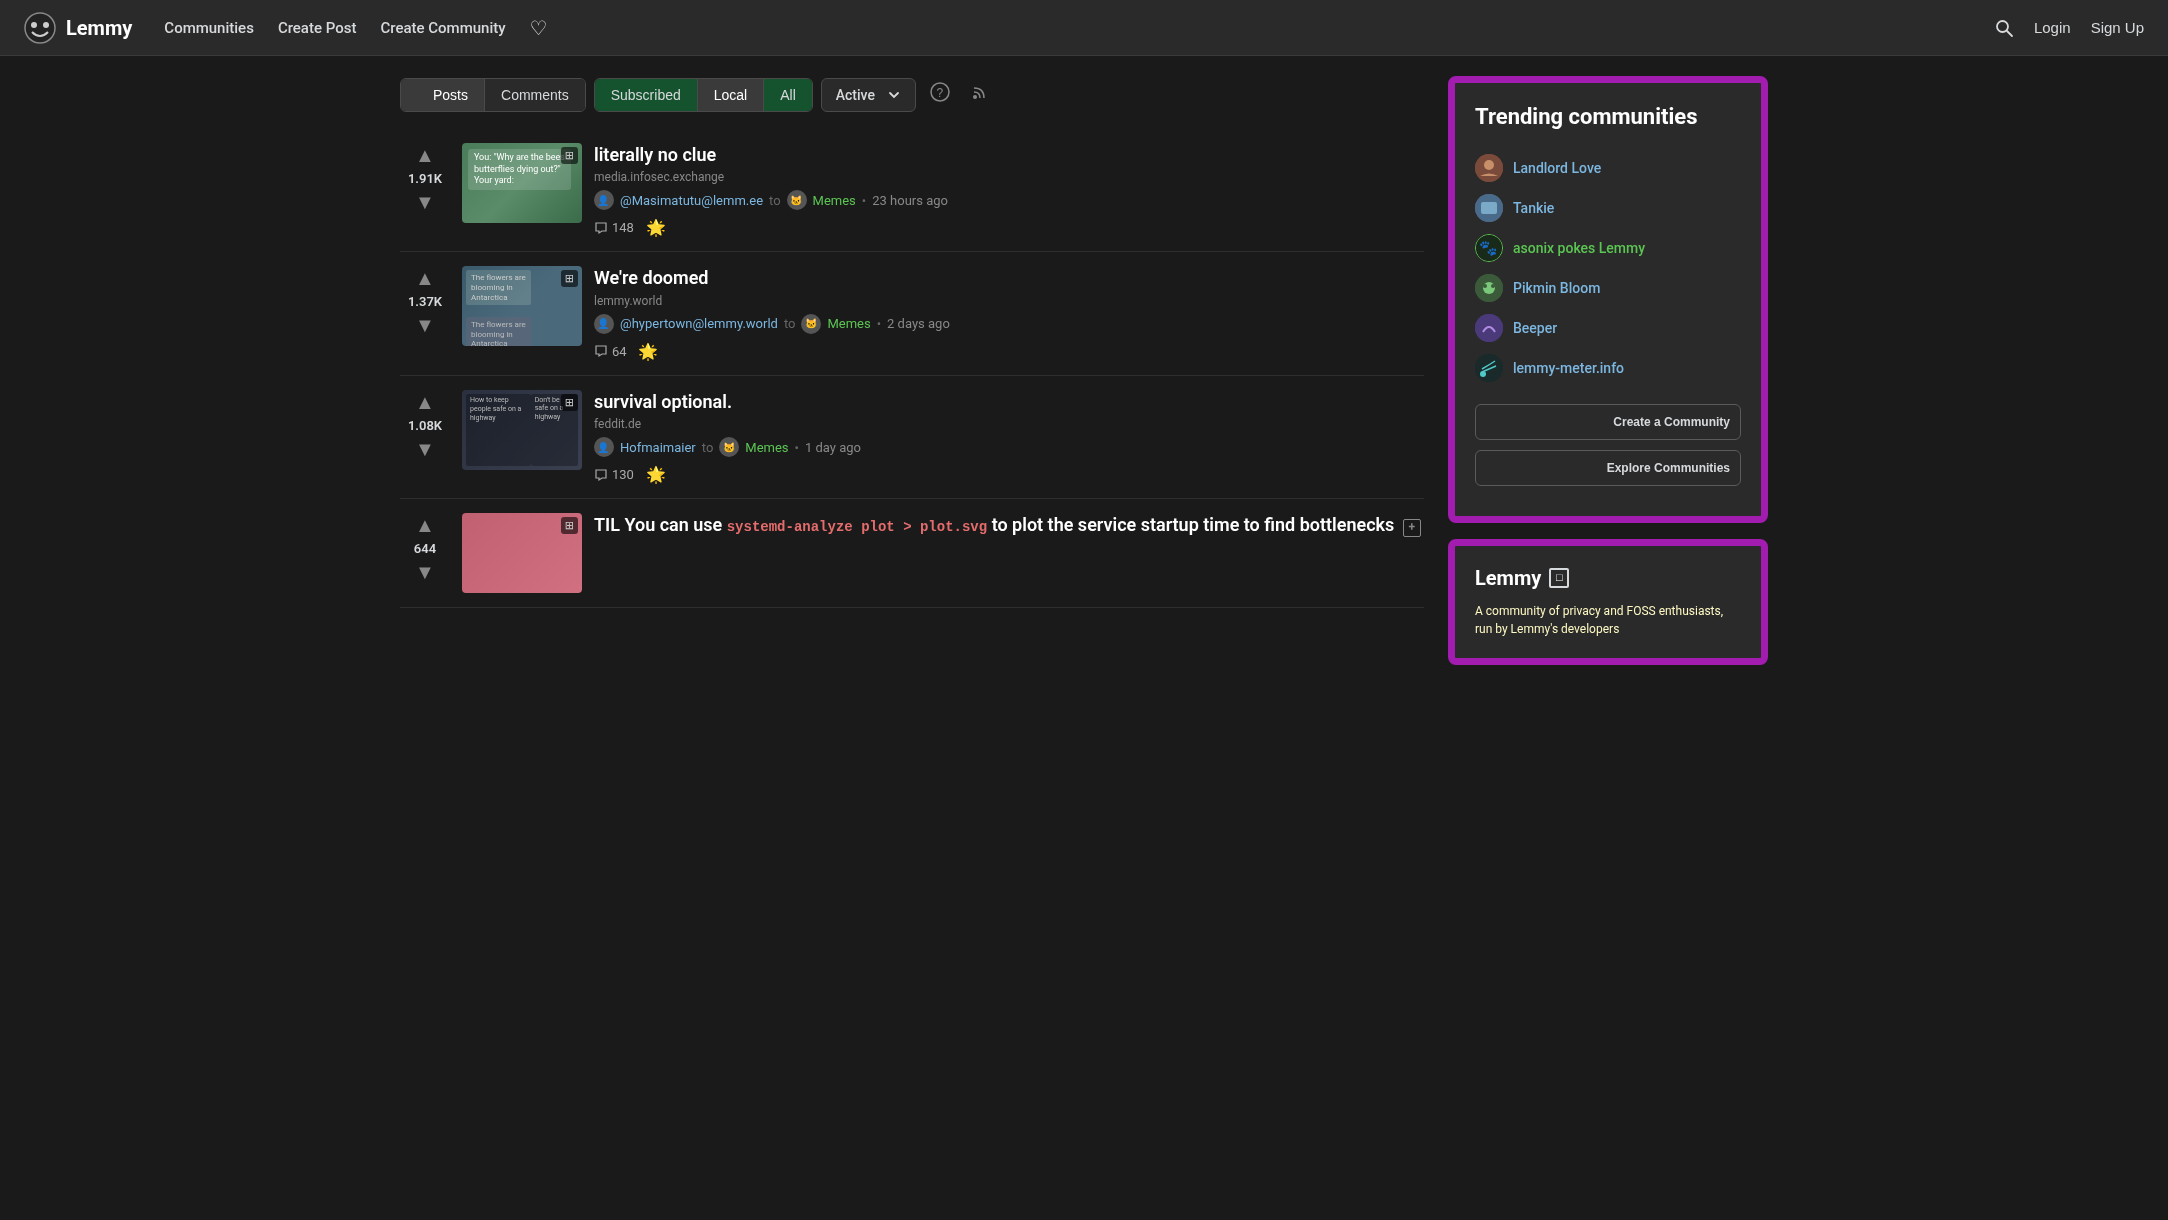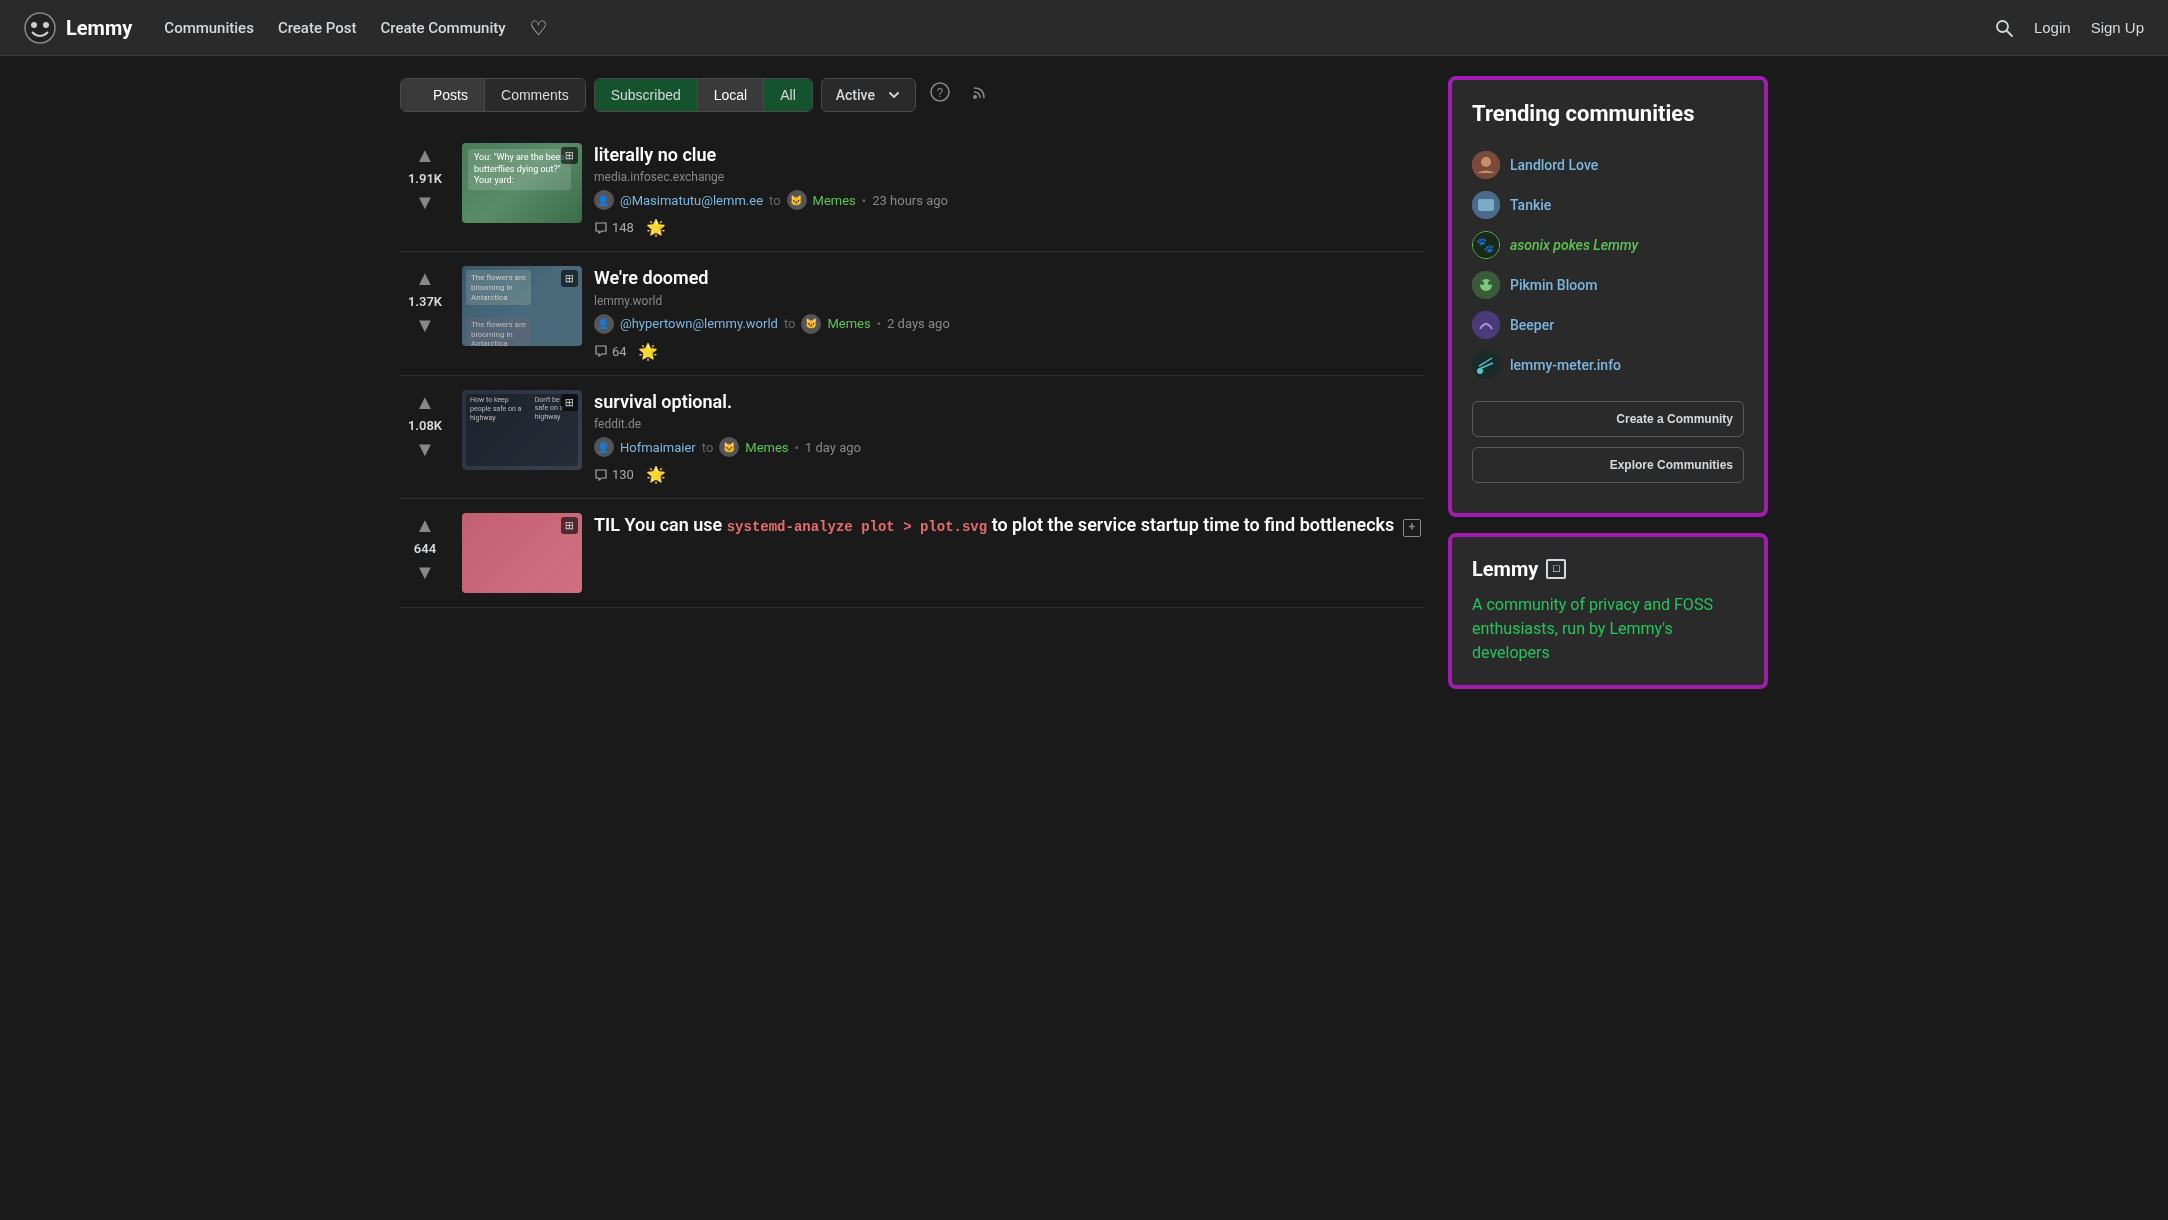--- a/index.html
+++ b/index.html
@@ -297,21 +297,21 @@
       border-radius: 2px;
       color: #888;
       font-size: 12px;
       margin-left: 4px;
       cursor: pointer;
     }
 
     
     .sidebar-card {
       background: #2a2a2b;
-      border: 4px solid #a21caf;
+      border: 7px solid #a21caf;
       border-radius: 8px;
       padding: 20px;
       margin-bottom: 16px;
     }
     .sidebar-title {
       font-size: 22px;
       font-weight: 700;
       color: #fff;
       margin-bottom: 16px;
       line-height: 1.3;
@@ -337,21 +337,21 @@
       align-items: center;
       justify-content: center;
       font-size: 12px;
       overflow: hidden;
     }
     .community-name {
       color: #7cb7e0;
       font-size: 14px;
       font-weight: 500;
     }
-    .community-name.green { color: #5bc552; font-style: italic; }
+    .community-name.green { color: #5bc552; }
     .sidebar-btn {
       display: block;
       width: 100%;
       padding: 10px;
       background: none;
       border: 1px solid #5a5a5b;
       border-radius: 6px;
       color: #d7dadc;
       font-size: 12px;
       font-weight: 600;
@@ -373,22 +373,22 @@
       display: inline-flex;
       align-items: center;
       justify-content: center;
       width: 20px;
       height: 20px;
       border: 2px solid #d7dadc;
       border-radius: 2px;
       font-size: 11px;
     }
     .lemmy-desc {
-      font-size: 16px;
-      color: #22c55e;
+      font-size: 12px;
+      color: #fef9c3;
       line-height: 1.5;
     }
 
     
     .thumb-green { background: #4a7c59; }
   </style>
 </head>
 <body>
 
 <nav class="navbar">

